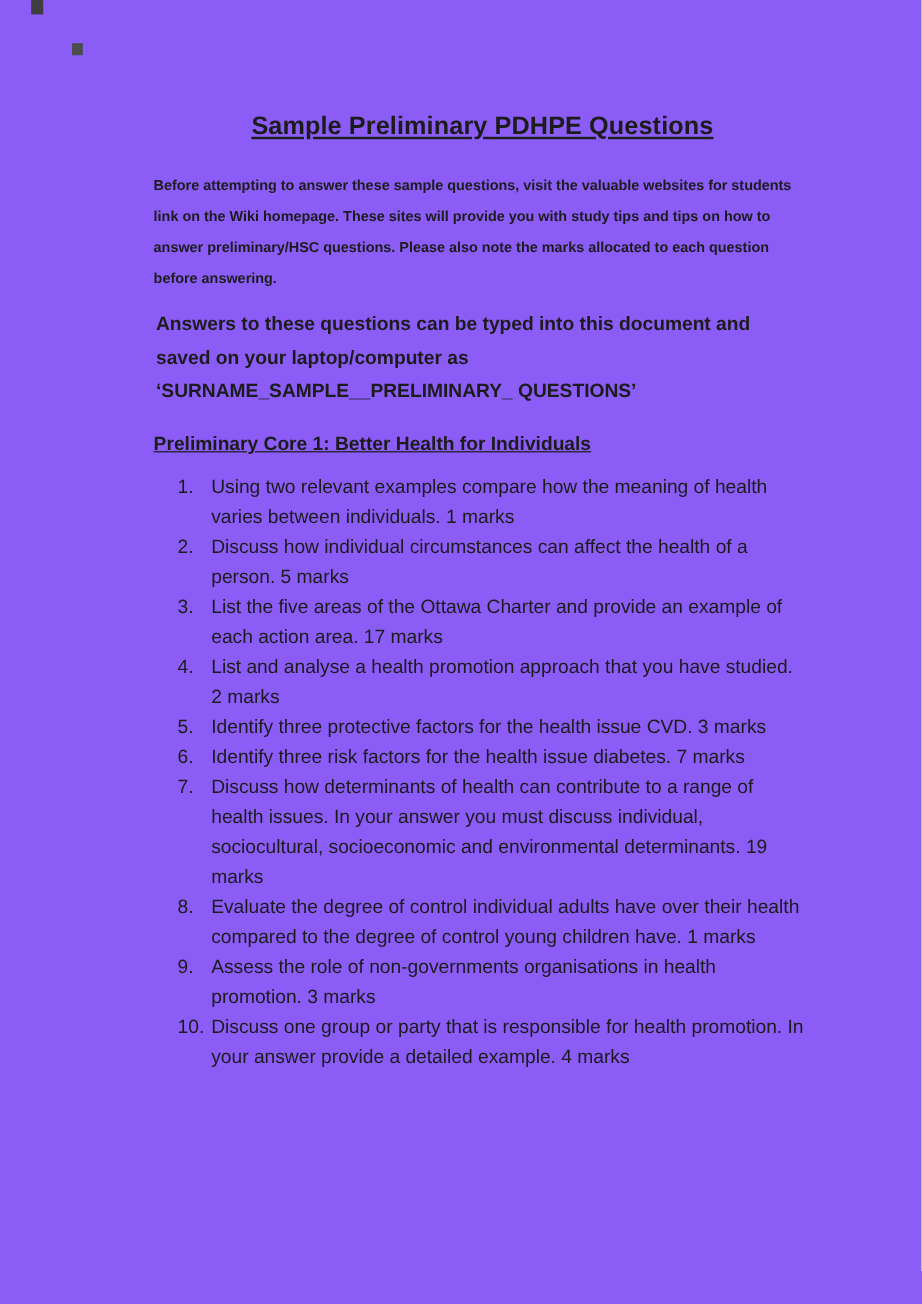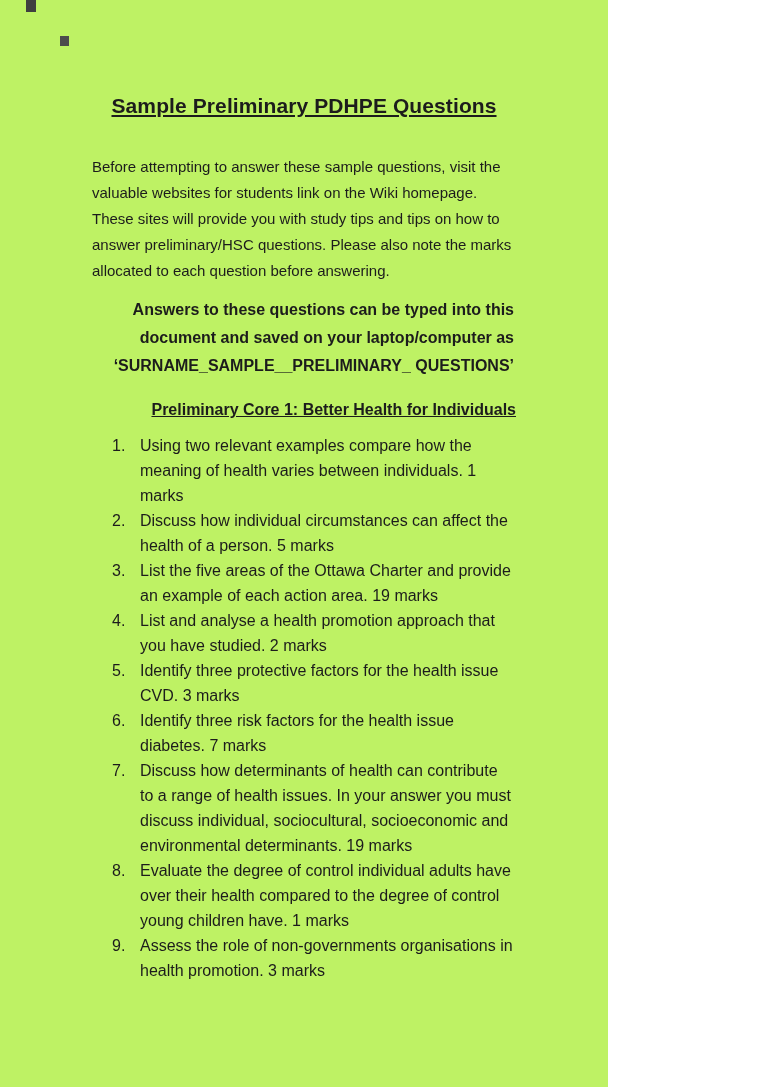--- a/index.html
+++ b/index.html
@@ -4,24 +4,25 @@
 <style>
   * { margin:0; padding:0; box-sizing:border-box; }
   html,body { width:768px; background:#ffffff; }
   body {
     font-family:"Liberation Sans", sans-serif;
     color:#1c1c1c;
     -webkit-font-smoothing:antialiased;
   }
   .page {
     position:relative;
-    width:608px;
+    width:768px;
     height:1087px;
-    background:#bef264;
+    background:#8b5cf6;
     overflow:hidden;
+    padding-left:36px;
   }
   .scan-artifact {
     position:absolute;
     background:#3f3f3f;
   }
   #artifact-1 { left:26px; top:0;  width:10px; height:12px; }
   #artifact-2 { left:60px; top:36px; width:9px;  height:10px; background:#4c4c4c; }
 
   .content {
     padding:94px 92px 0 92px;
@@ -34,38 +35,38 @@
     letter-spacing:0.1px;
   }
   .doc-subtitle {
     text-align:center;
     font-size:20px;
     font-weight:bold;
     text-decoration:underline;
     margin-top:27px;
   }
   .intro {
-    margin-top:36px;
-    font-size:15px;
+    margin-top:23px;
+    font-size:12px;
     line-height:26px;
+    font-weight:bold;
   }
   .note {
     margin-top:12px;
     font-size:16px;
     font-weight:bold;
-    text-align:right;
+    text-align:left;
     line-height:28px;
     padding:0 2px;
   }
   .section-heading {
     margin-top:21px;
     font-size:16px;
     font-weight:bold;
     text-decoration:underline;
-    text-align:right;
   }
   .question-list {
     margin-top:14px;
     padding-left:20px;
   }
   .q-row {
     display:flex;
     align-items:flex-start;
     font-size:16px;
     line-height:25px;
@@ -102,21 +103,21 @@
         <div class="q-row">
           <span class="q-num">1.</span>
           <span class="q-text">Using two relevant examples compare how the meaning of health varies between individuals. 1 marks</span>
         </div>
         <div class="q-row">
           <span class="q-num">2.</span>
           <span class="q-text">Discuss how individual circumstances can affect the health of a person. 5 marks</span>
         </div>
         <div class="q-row">
           <span class="q-num">3.</span>
-          <span class="q-text">List the five areas of the Ottawa Charter and provide an example of each action area. 19 marks</span>
+          <span class="q-text">List the five areas of the Ottawa Charter and provide an example of each action area. 17 marks</span>
         </div>
         <div class="q-row">
           <span class="q-num">4.</span>
           <span class="q-text">List and analyse a health promotion approach that you have studied. 2 marks</span>
         </div>
         <div class="q-row">
           <span class="q-num">5.</span>
           <span class="q-text">Identify three protective factors for the health issue CVD. 3 marks</span>
         </div>
         <div class="q-row">
@@ -128,16 +129,20 @@
           <span class="q-text">Discuss how determinants of health can contribute to a range of health issues. In your answer you must discuss individual, sociocultural, socioeconomic and environmental determinants. 19 marks</span>
         </div>
         <div class="q-row">
           <span class="q-num">8.</span>
           <span class="q-text">Evaluate the degree of control individual adults have over their health compared to the degree of control young children have. 1 marks</span>
         </div>
         <div class="q-row">
           <span class="q-num">9.</span>
           <span class="q-text">Assess the role of non-governments organisations in health promotion. 3 marks</span>
         </div>
+        <div class="q-row">
+          <span class="q-num">10.</span>
+          <span class="q-text">Discuss one group or party that is responsible for health promotion. In your answer provide a detailed example. 4 marks</span>
+        </div>
       </div>
 
   </div>
 </div>
 
 </body></html>

